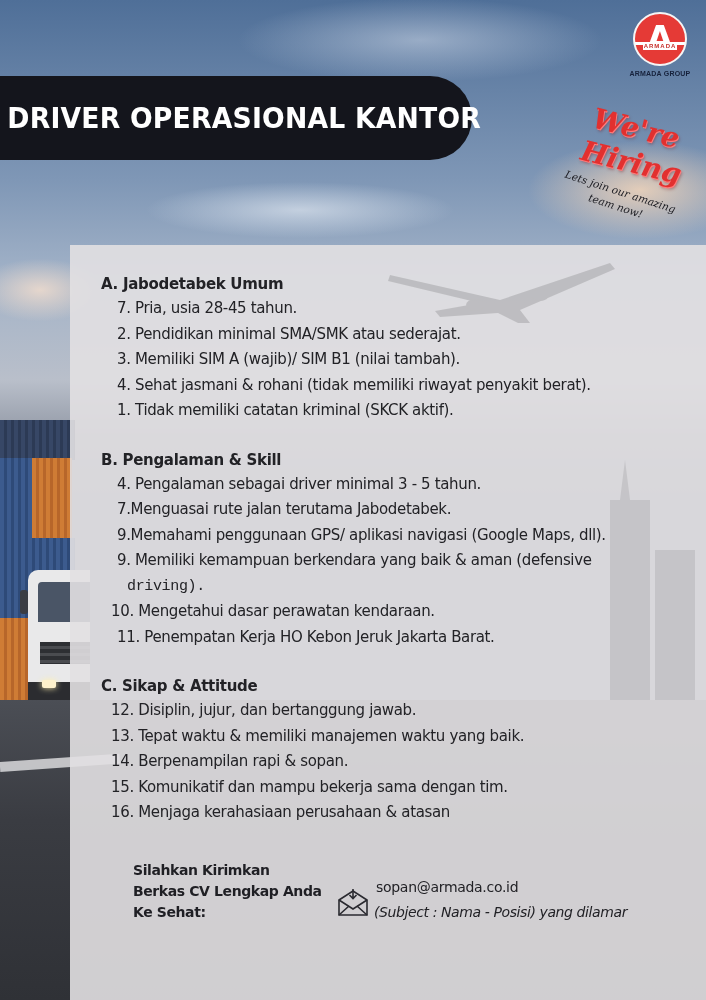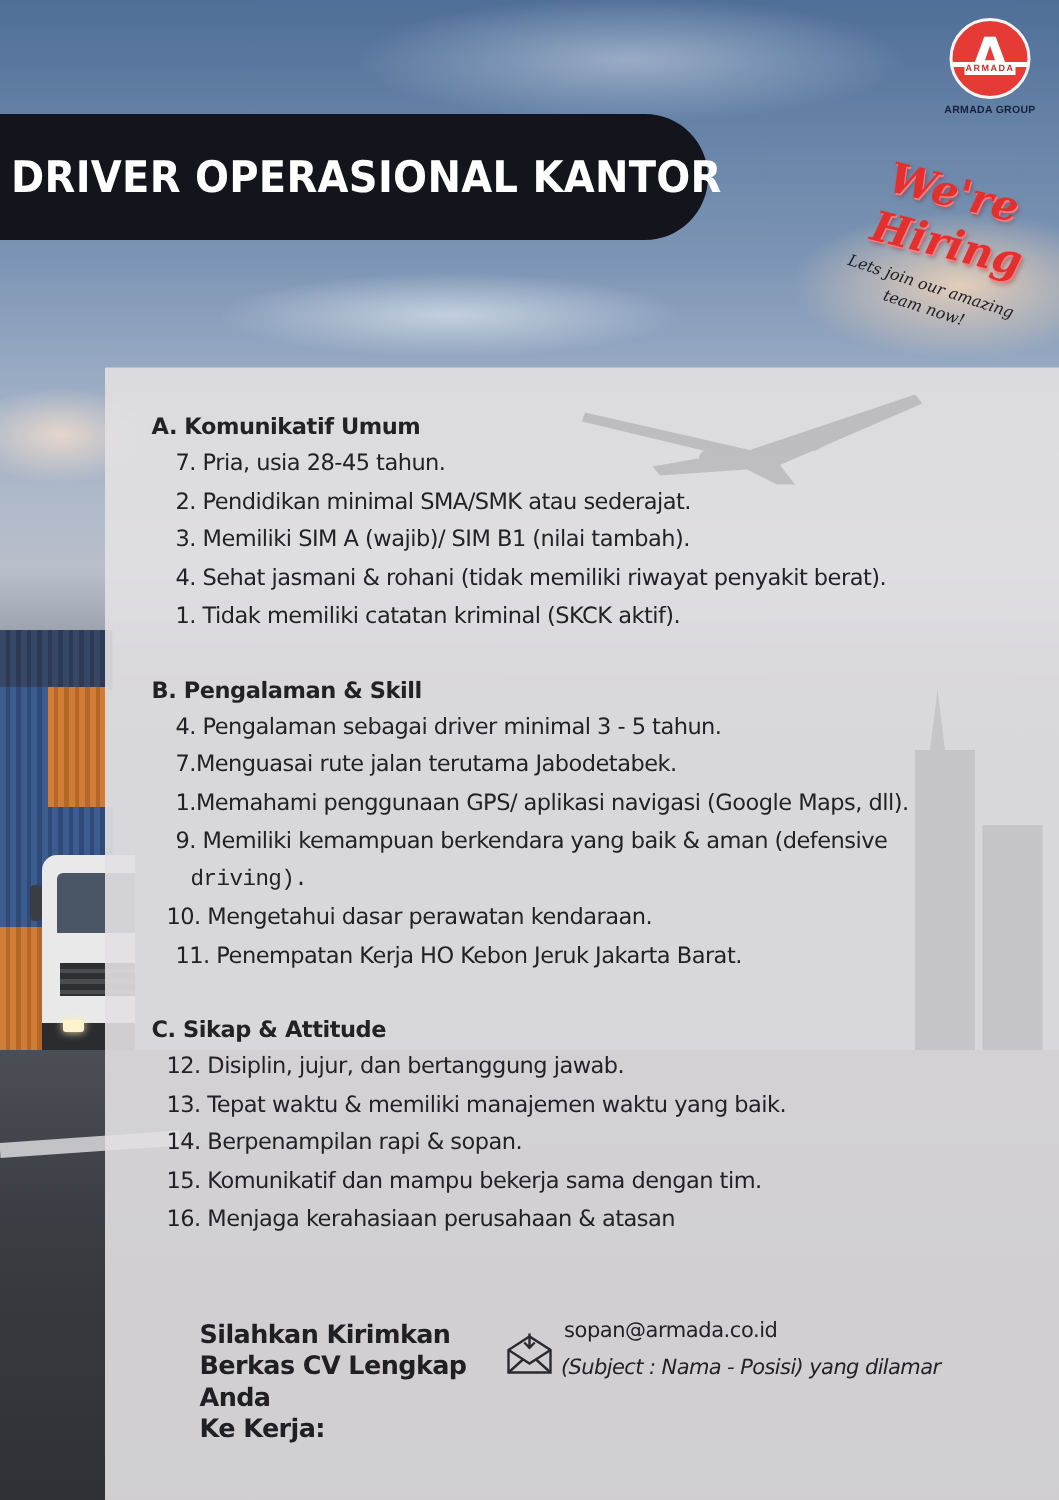--- a/index.html
+++ b/index.html
@@ -148,22 +148,22 @@
   .list li {
     font-size: 15px; line-height: 25.5px; letter-spacing: -0.35px;
     padding-left: 16px; text-indent: 0; white-space: nowrap;
   }
   .list li.two-digit { padding-left: 10px; }
   .section { margin-bottom: 24px; }
   .section.b { margin-top: 0; }
 
   
   .contact-label {
-    position: absolute; left: 133px; top: 880px; width: 200px;
-    font-weight: 700; font-size: 17px; line-height: 21px; color: #1f1f24;
+    position: absolute; left: 133px; top: 860px; width: 200px;
+    font-weight: 700; font-size: 14px; line-height: 21px; color: #1f1f24;
     letter-spacing: -0.4px; font-family: "DejaVu Sans", sans-serif;
   }
   .mail-icon {
     position: absolute; left: 337px; top: 888px; width: 32px; height: 30px;
   }
   .contact-email {
     position: absolute; left: 376px; top: 879px;
     font-size: 14px; color: #222226; letter-spacing: -0.3px;
     font-family: "DejaVu Sans", sans-serif;
   }
@@ -220,35 +220,35 @@
   <ellipse cx="160" cy="40" rx="9" ry="6" fill="#555"></ellipse>
 </svg>
 <svg class="panel-city" viewBox="0 0 110 240">
   <rect x="20" y="40" width="40" height="200" fill="#444"></rect>
   <polygon points="35,0 40,40 30,40" fill="#444"></polygon>
   <rect x="65" y="90" width="40" height="150" fill="#444"></rect>
 </svg>
 
 <div class="content">
   <div class="section">
-    <div class="section-title">A. Komunikatif Umum</div>
+    <div class="section-title">A. Jabodetabek Umum</div>
     <ul class="list">
       <li>7. Pria, usia 28-45 tahun.</li>
       <li>2. Pendidikan minimal SMA/SMK atau sederajat.</li>
       <li>3. Memiliki SIM A (wajib)/ SIM B1 (nilai tambah).</li>
       <li>4. Sehat jasmani &amp; rohani (tidak memiliki riwayat penyakit berat).</li>
       <li>1. Tidak memiliki catatan kriminal (SKCK aktif).</li>
     </ul>
   </div>
   <div class="section b">
     <div class="section-title">B. Pengalaman &amp; Skill</div>
     <ul class="list">
       <li>4. Pengalaman sebagai driver minimal 3 - 5 tahun.</li>
       <li>7.Menguasai rute jalan terutama Jabodetabek.</li>
-      <li>1.Memahami penggunaan GPS/ aplikasi navigasi (Google Maps, dll).</li>
+      <li>9.Memahami penggunaan GPS/ aplikasi navigasi (Google Maps, dll).</li>
       <li>9. Memiliki kemampuan berkendara yang baik &amp; aman (defensive</li>
       <li style="padding-left:26px;font-family:Liberation Mono, monospace;">driving).</li>
       <li class="two-digit">10. Mengetahui dasar perawatan kendaraan.</li>
       <li>11. Penempatan Kerja HO Kebon Jeruk Jakarta Barat.</li>
     </ul>
   </div>
   <div class="section">
     <div class="section-title">C. Sikap &amp; Attitude</div>
     <ul class="list">
       <li class="two-digit">12. Disiplin, jujur, dan bertanggung jawab.</li>
@@ -256,21 +256,21 @@
       <li class="two-digit">14. Berpenampilan rapi &amp; sopan.</li>
       <li class="two-digit">15. Komunikatif dan mampu bekerja sama dengan tim.</li>
       <li class="two-digit">16. Menjaga kerahasiaan perusahaan &amp; atasan</li>
     </ul>
   </div>
 </div>
 
 <div class="contact-label">
   <div>Silahkan Kirimkan</div>
   <div>Berkas CV Lengkap Anda</div>
-  <div>Ke Kerja:</div>
+  <div>Ke Sehat:</div>
 </div>
 <svg class="mail-icon" viewBox="0 0 32 30" fill="none" stroke="#2a2a30" stroke-width="1.6">
   <path d="M2 12 L16 3 L30 12 L30 27 L2 27 Z"></path>
   <path d="M2 12 L16 21 L30 12"></path>
   <path d="M2 27 L12 18 M30 27 L20 18"></path>
   <path d="M16 1 L16 10 M12.5 7 L16 10.5 L19.5 7"></path>
 </svg>
 <div class="contact-email">sopan@armada.co.id</div>
 <div class="contact-subject">(Subject : Nama - Posisi) yang dilamar</div>
 

